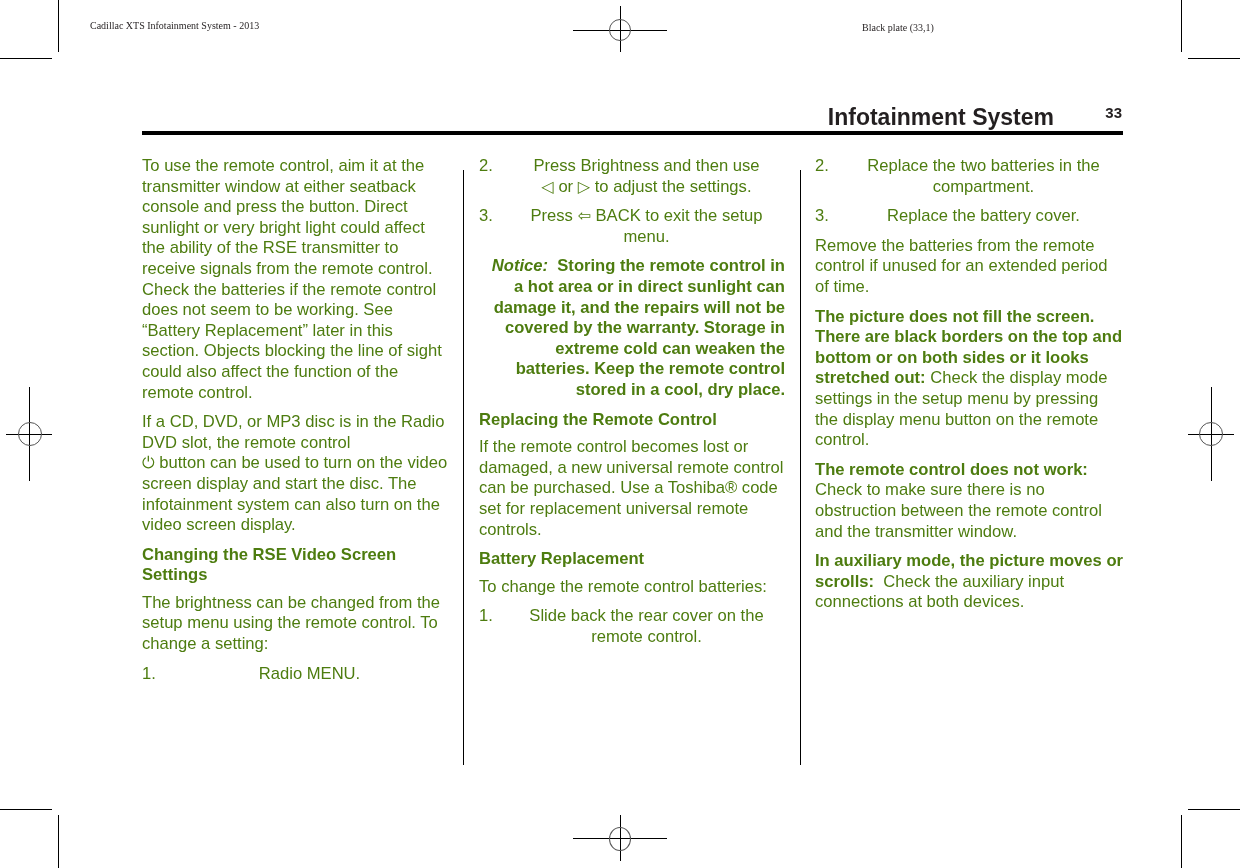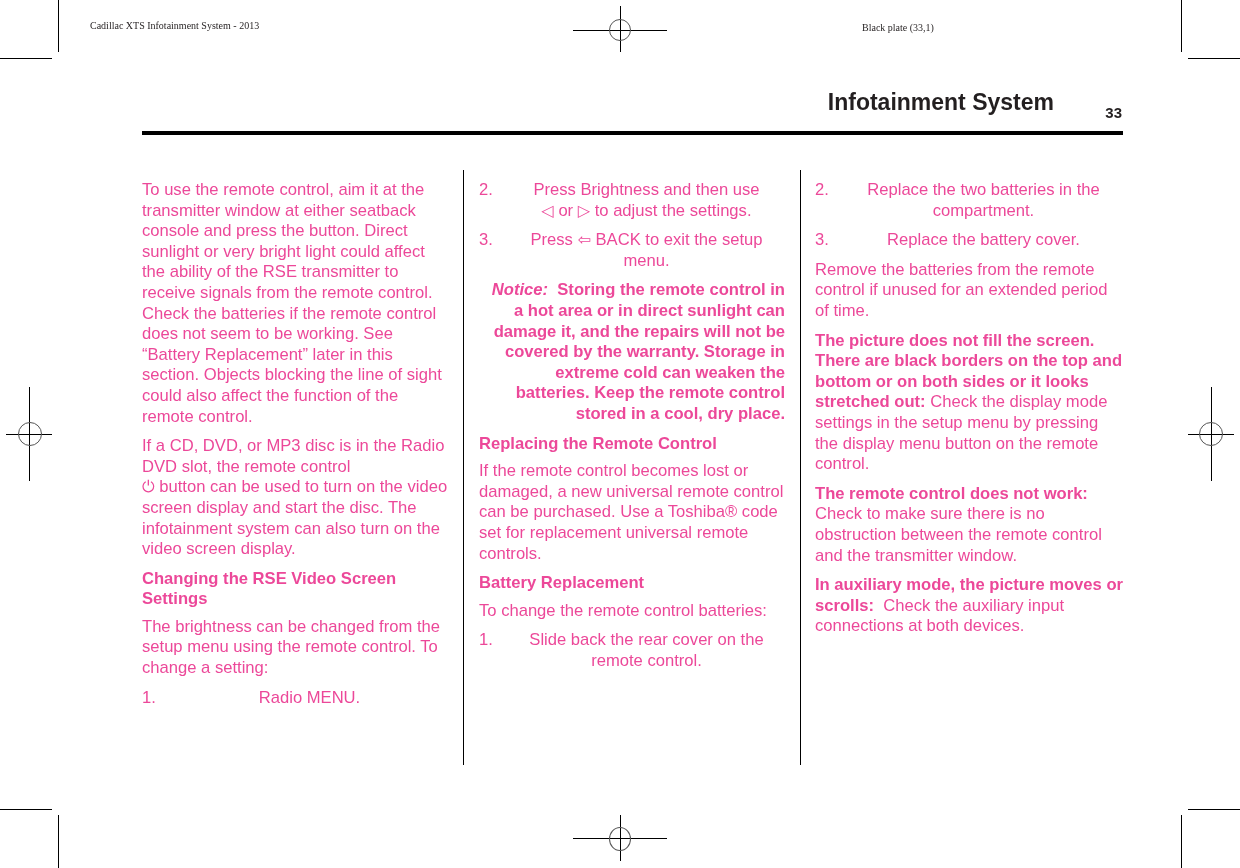--- a/index.html
+++ b/index.html
@@ -1,24 +1,24 @@
 <!DOCTYPE html>
 <html><head>
 <meta charset="utf-8">
 <style>
   html, body { margin:0; padding:0; }
   body { width:1240px; height:868px; background:#ffffff; position:relative; overflow:hidden; color:#231f20; }
   .hline { position:absolute; height:1px; background:#000; }
   .vline { position:absolute; width:1px; background:#000; }
   .crop-meta { position:absolute; font-family:"Liberation Serif","DejaVu Serif",serif; font-size:10px; color:#231f20; white-space:nowrap; }
   .reg { position:absolute; width:22px; height:22px; border:1px solid #555; border-radius:50%; box-sizing:border-box; }
-  .header-title { position:absolute; right:186px; top:89px; font-family:"Liberation Sans","DejaVu Sans",sans-serif; font-weight:bold; font-size:23px; color:#231f20; white-space:nowrap; }
+  .header-title { position:absolute; right:186px; top:104px; font-family:"Liberation Sans","DejaVu Sans",sans-serif; font-weight:bold; font-size:23px; color:#231f20; white-space:nowrap; }
   .header-page { position:absolute; right:118px; top:104px; font-family:"Liberation Sans","DejaVu Sans",sans-serif; font-weight:bold; font-size:15px; color:#231f20; }
   .header-rule { position:absolute; left:142px; top:131px; width:981px; height:4px; background:#000; }
-  .col { position:absolute; top:180px; font-family:"Liberation Sans","DejaVu Sans",sans-serif; font-size:16.6px; line-height:20.6px; color:#ec4899; }
+  .col { position:absolute; top:156px; font-family:"Liberation Sans","DejaVu Sans",sans-serif; font-size:16.6px; line-height:20.6px; color:#4d7c0f; }
   .col p { margin:0 0 9px 0; }
   .col .h { font-weight:bold; margin-bottom:7px; }
   .col .b { font-weight:bold;text-align:right; }
   .col .bi { font-weight:bold; font-style:italic; }
   .step { display:flex; margin:0 0 9px 0; }
   .step .num { width:29px; flex:0 0 29px; }
   .step .txt { flex:1;text-align:center; }
   .glyph { font-size:16px; display:inline-block; }
 </style>
 </head>

